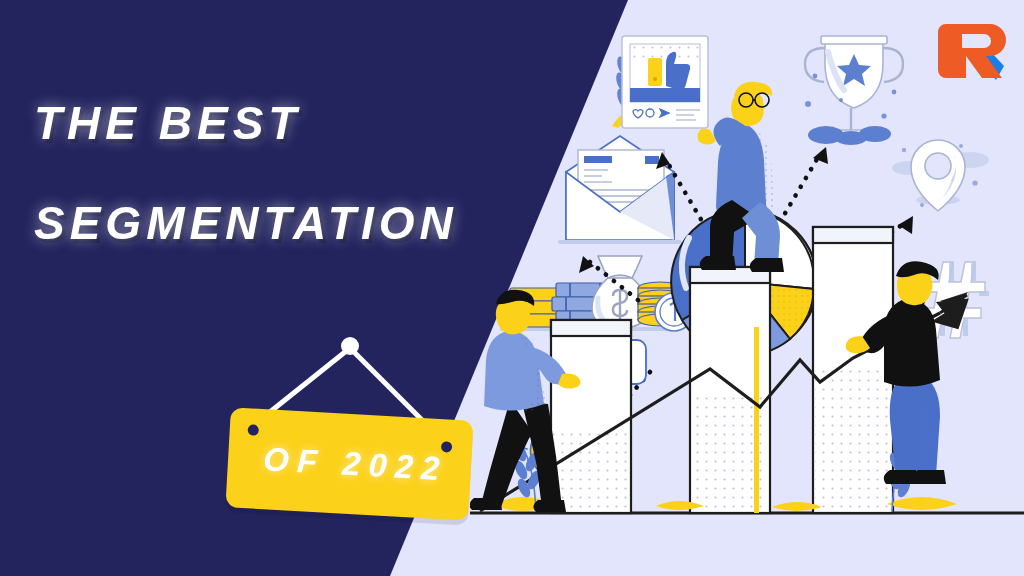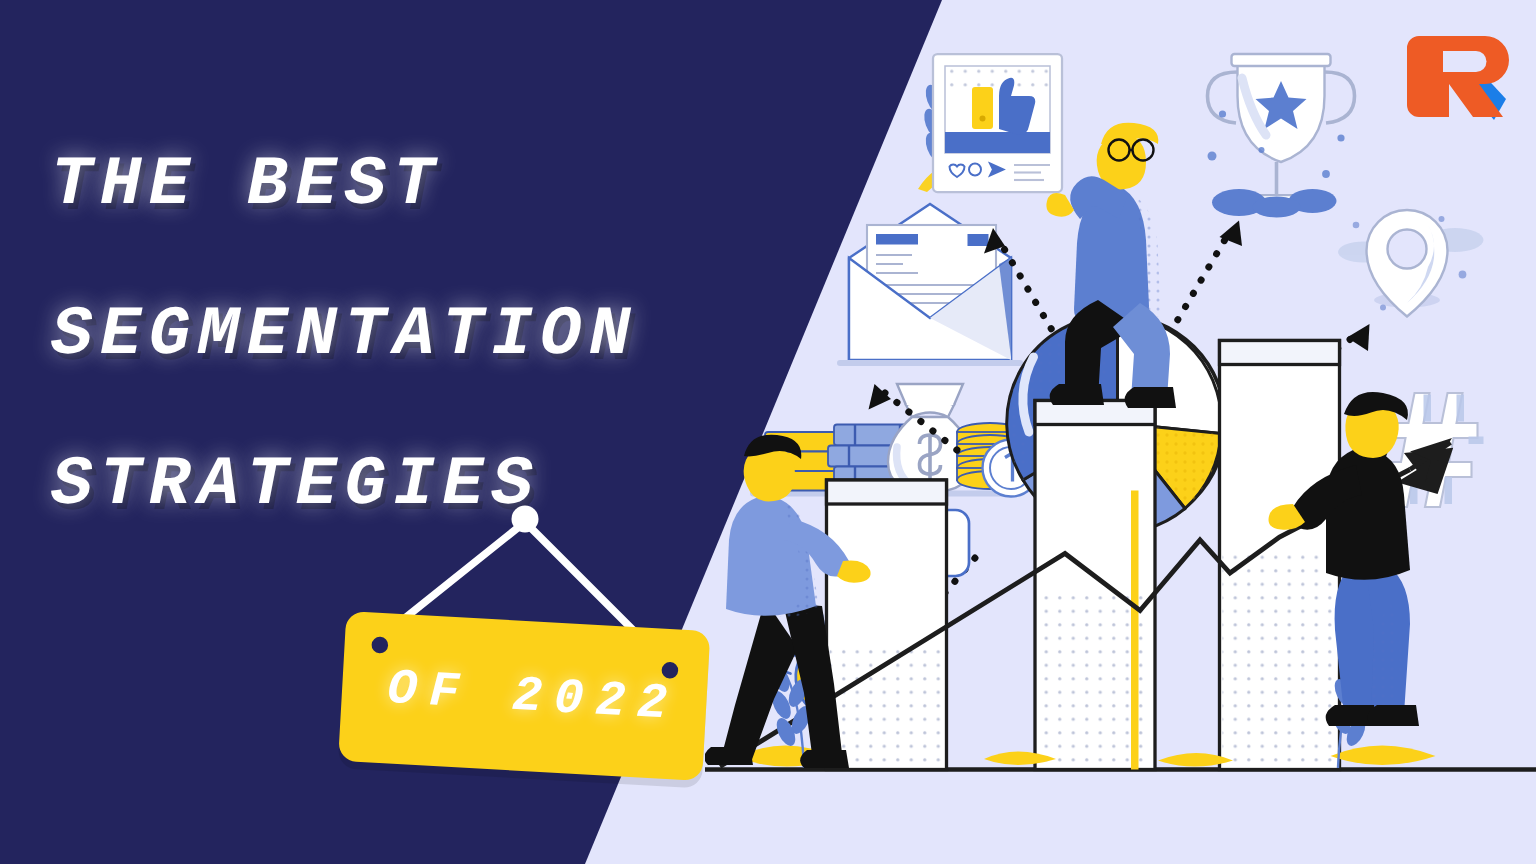--- a/index.html
+++ b/index.html
@@ -1,20 +1,20 @@
 <!DOCTYPE html>
 <html><head>
 <meta charset="utf-8">
 <style>
   html,body{margin:0;padding:0;background:#fff;}
   #stage{
     position:relative;
     width:1024px;height:576px;
     overflow:hidden;
-    font-family:Liberation Mono, monospace;
+    font-family:Liberation Sans, sans-serif;
     background:#e3e5fc;
   }
   
   .bg-right{
     position:absolute;inset:0;
     background:#e3e5fc;
   }
   .bg-left{
     position:absolute;inset:0;
     background:#23245e;
@@ -423,21 +423,20 @@
       <g transform="translate(0,0)">
         <path d="M350 270 q-14 6 -16 24 l-2 28 q18 10 40 4 l-2 -30 q-2 -20 -20 -26z" fill="#5c7fd0" opacity="0"></path>
       </g>
 
     </svg>
   </div>
 
   <div class="headline">
     <span>THE BEST</span>
     <span>SEGMENTATION</span>
-    <span>STRATEGIES</span>
   </div>
 
   <div class="sign-wrap">
     <svg class="sign-svg" width="290" height="200" viewBox="0 0 290 200" xmlns="http://www.w3.org/2000/svg">
       <path d="M140 18 L40 98" stroke="#ffffff" stroke-width="5" stroke-linecap="round" fill="none"></path>
       <path d="M140 18 L232 110" stroke="#ffffff" stroke-width="5" stroke-linecap="round" fill="none"></path>
       <circle cx="140" cy="16" r="9" fill="#ffffff"></circle>
     </svg>
     <div class="sign-plate">
       <div class="sign-text">OF 2022</div>

